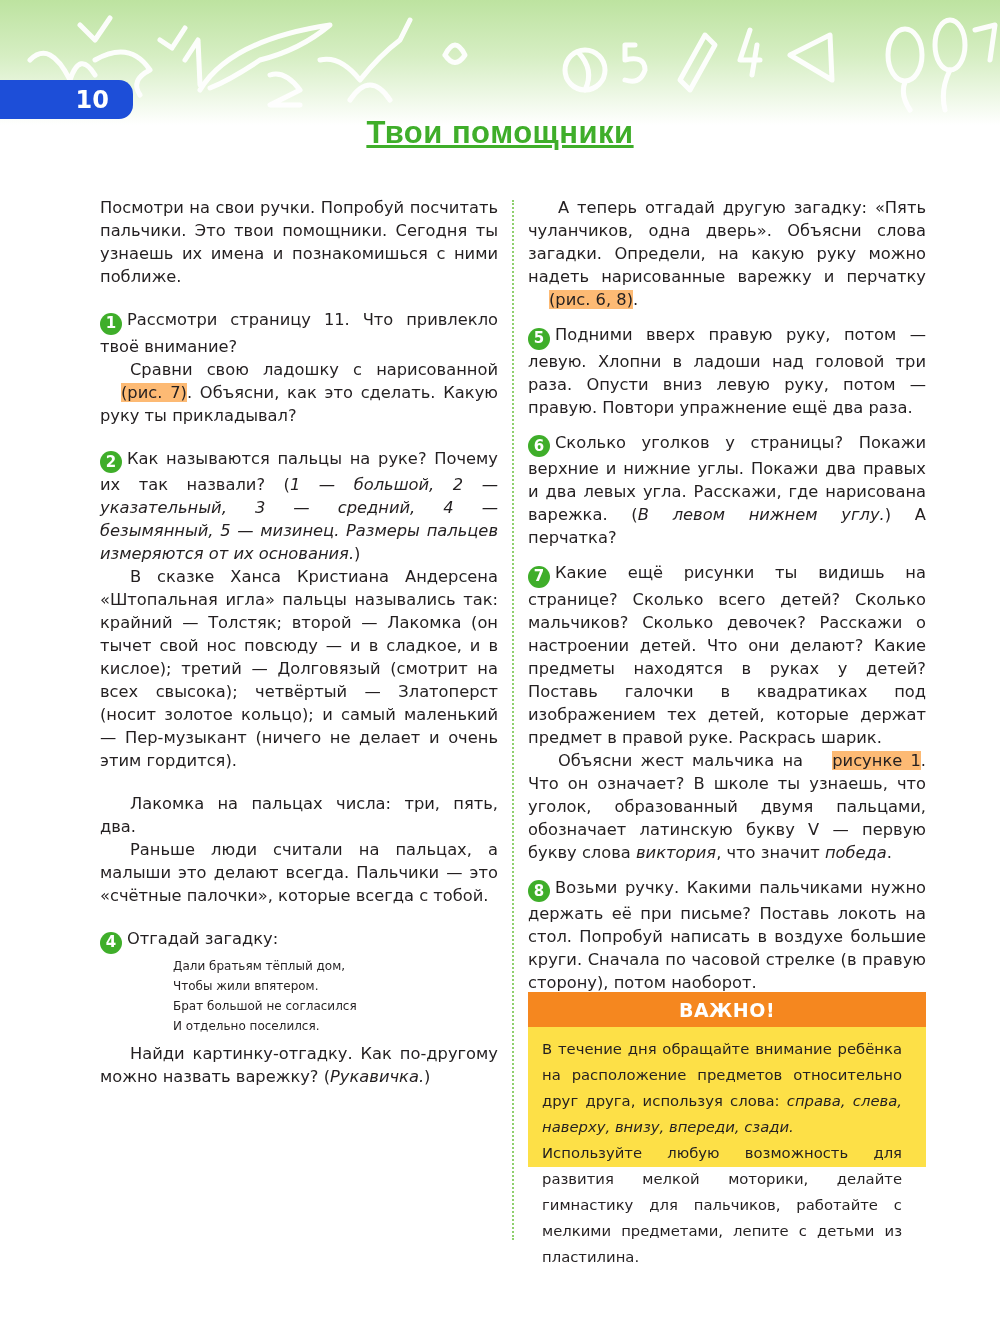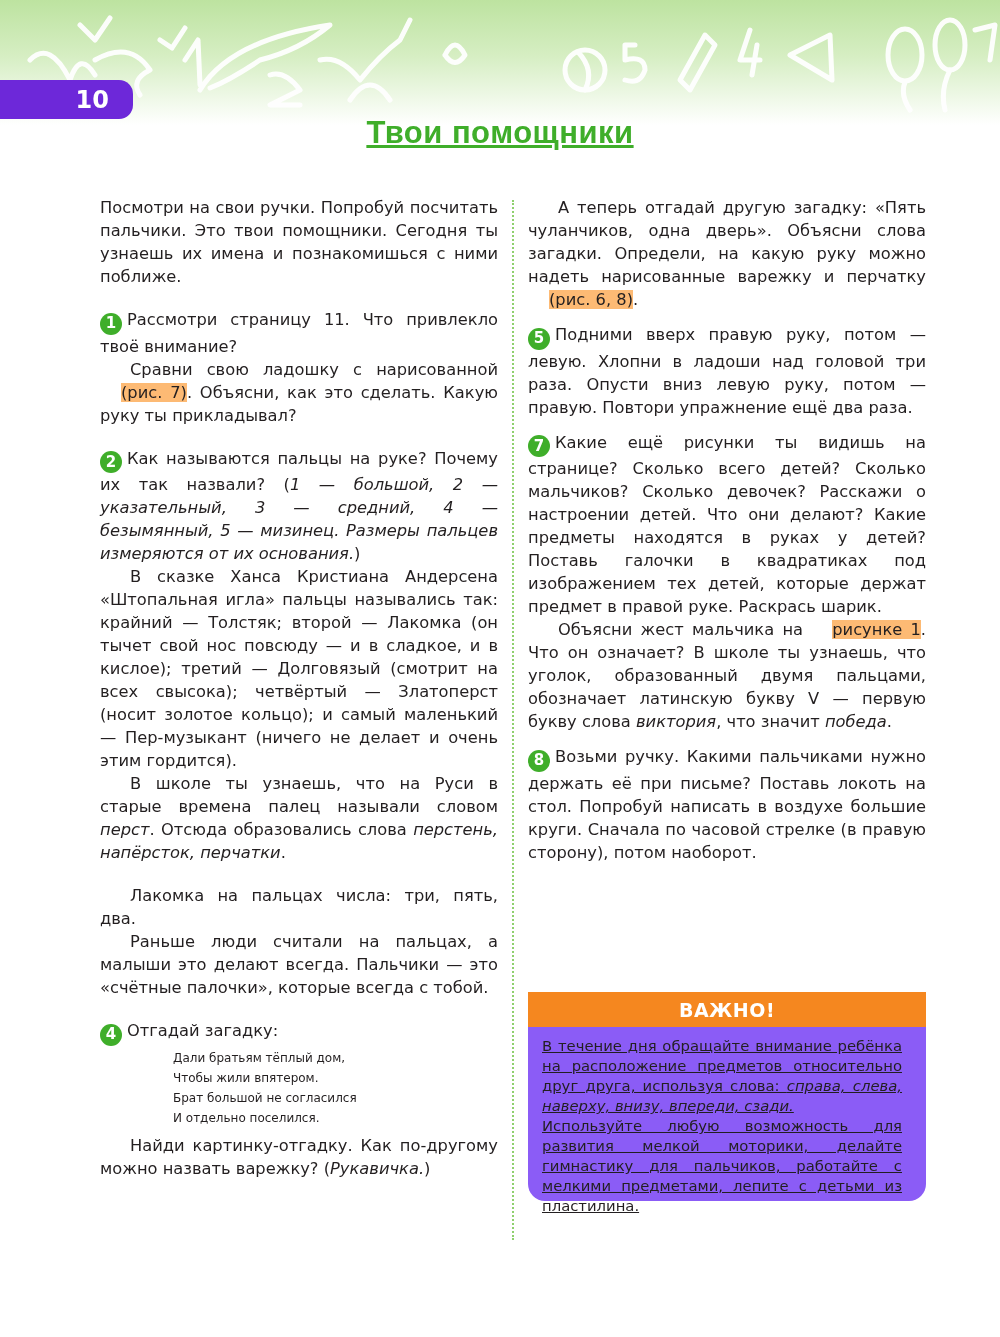--- a/index.html
+++ b/index.html
@@ -9,21 +9,21 @@
     font-family: "DejaVu Sans", "Liberation Sans", sans-serif;
     color: #231f20;
   }
   .header-band {
     position: absolute; left: 0; top: 0; width: 1000px; height: 125px;
     background: linear-gradient(to bottom, #bde3a0 0%, #d6eec3 45%, #ffffff 100%);
   }
   .header-band svg { position: absolute; left: 0; top: 0; }
   .page-num {
     position: absolute; left: 0; top: 80px; width: 133px; height: 39px;
-    background: #6d28d9; border-radius: 0 14px 14px 0;
+    background: #1d4ed8; border-radius: 0 14px 14px 0;
     color: #fff; font-weight: bold; font-size: 24px;
     display: flex; align-items: center; justify-content: flex-end; padding-right: 24px; box-sizing: border-box;
   }
   .title {
     position: absolute; left: 0; width: 1000px; top: 115px; text-align: center;
     font-family: "Liberation Sans", "DejaVu Sans", sans-serif; font-weight: bold; font-size: 31px;
     color: #3fae2a; letter-spacing: 0.5px; text-decoration: underline;
   }
   .col {
     position: absolute; top: 196px; width: 398px;
@@ -42,30 +42,29 @@
   .num {
     display: inline-flex; align-items: center; justify-content: center;
     width: 22px; height: 22px; border-radius: 50%; background: #3fae2a;
     color: #fff; font-weight: bold; font-size: 15px; text-indent: 0;
     vertical-align: -3px; margin-right: 5px;
   }
   .hl { background: #fdba74; margin-left: 21px; }
   i { font-style: italic; }
   .poem { padding-left: 73px; font-size: 12px; line-height: 20px; margin: 2px 0 6px; text-align: left; }
   .important {
-    position: absolute; left: 528px; top: 992px; width: 398px; height: 209px;
-    background: #8b5cf6;
-    border-radius: 17px;
+    position: absolute; left: 528px; top: 992px; width: 398px; height: 175px;
+    background: #fde047;
   }
   .important-head {
     height: 35px; background: #f5871f; color: #fff; font-weight: bold;
     font-size: 19px; display: flex; align-items: center; justify-content: center; letter-spacing: 0.5px;
   }
   .important-body {
-    padding: 9px 24px 0 14px; font-size: 14.8px; line-height: 20px; text-align: justify; text-decoration: underline;
+    padding: 9px 24px 0 14px; font-size: 14.8px; line-height: 26px; text-align: justify;
   }
 </style>
 </head>
 <body>
 
 <div class="header-band">
   <svg width="1000" height="125" fill="none" stroke="#ffffff" stroke-width="5" stroke-linecap="round" stroke-linejoin="round" opacity="0.95">
     <path d="M30 60 Q50 40 70 80 Q80 50 95 75"></path>
     <path d="M80 25 L95 40 L110 18"></path>
     <path d="M95 60 Q130 40 150 70 Q130 80 140 95"></path>
@@ -101,21 +100,20 @@
   <p>Посмотри на свои ручки. Попробуй посчитать пальчики. Это твои помощники. Сегодня ты узнаешь их имена и познакомишься с ними поближе.</p>
 
   <div class="gap">
     <p><span class="num">1</span><span>Рассмотри страницу 11. Что привлекло твоё внимание?</span></p>
     <p class="ind"><span>Сравни свою ладошку с нарисованной </span><span class="hl">(рис. 7)</span><span>. Объясни, как это сделать. Какую руку ты прикладывал?</span></p>
   </div>
 
   <div class="gap">
     <p><span class="num">2</span><span>Как называются пальцы на руке? Почему их так назвали? (</span><i>1 — большой, 2 — указательный, 3 — средний, 4 — безымянный, 5 — мизинец. Размеры пальцев измеряются от их основания.</i><span>)</span></p>
     <p class="ind">В сказке Ханса Кристиана Андерсена «Штопальная игла» пальцы назывались так: крайний — Толстяк; второй — Лакомка (он тычет свой нос повсюду — и в сладкое, и в кислое); третий — Долговязый (смотрит на всех свысока); четвёртый — Златоперст (носит золотое кольцо); и самый маленький — Пер-музыкант (ничего не делает и очень этим гордится).</p>
-    <p class="ind"><span>В школе ты узнаешь, что на Руси в старые времена палец называли словом </span><i>перст</i><span>. Отсюда образовались слова </span><i>перстень, напёрсток, перчатки</i><span>.</span></p>
   </div>
 
   <div class="gap">
     <p class="ind">Лакомка на пальцах числа: три, пять, два.</p>
     <p class="ind">Раньше люди считали на пальцах, а малыши это делают всегда. Пальчики — это «счётные палочки», которые всегда с тобой.</p>
   </div>
 
   <div class="gap">
     <p><span class="num">4</span><span>Отгадай загадку:</span></p>
     <div class="poem">
@@ -128,20 +126,23 @@
   </div>
 </div>
 
 <div class="col right">
   <p class="ind"><span>А теперь отгадай другую загадку: «Пять чуланчиков, одна дверь». Объясни слова загадки. Определи, на какую руку можно надеть нарисованные варежку и перчатку </span><span class="hl">(рис. 6, 8)</span><span>.</span></p>
 
   <div class="gap-s">
     <p><span class="num">5</span><span>Подними вверх правую руку, потом — левую. Хлопни в ладоши над головой три раза. Опусти вниз левую руку, потом — правую. Повтори упражнение ещё два раза.</span></p>
   </div>
 
+  <div class="gap-s">
+    <p><span class="num">6</span><span>Сколько уголков у страницы? Покажи верхние и нижние углы. Покажи два правых и два левых угла. Расскажи, где нарисована варежка. (</span><i>В левом нижнем углу.</i><span>) А перчатка?</span></p>
+  </div>
 
   <div class="gap-s">
     <p><span class="num">7</span><span>Какие ещё рисунки ты видишь на странице? Сколько всего детей? Сколько мальчиков? Сколько девочек? Расскажи о настроении детей. Что они делают? Какие предметы находятся в руках у детей? Поставь галочки в квадратиках под изображением тех детей, которые держат предмет в правой руке. Раскрась шарик.</span></p>
     <p class="ind"><span>Объясни жест мальчика на </span><span class="hl">рисунке 1</span><span>. Что он означает? В школе ты узнаешь, что уголок, образованный двумя пальцами, обозначает латинскую букву V — первую букву слова </span><i>виктория</i><span>, что значит </span><i>победа</i><span>.</span></p>
   </div>
 
   <div class="gap-s">
     <p><span class="num">8</span><span>Возьми ручку. Какими пальчиками нужно держать её при письме? Поставь локоть на стол. Попробуй написать в воздухе большие круги. Сначала по часовой стрелке (в правую сторону), потом наоборот.</span></p>
   </div>
 </div>

